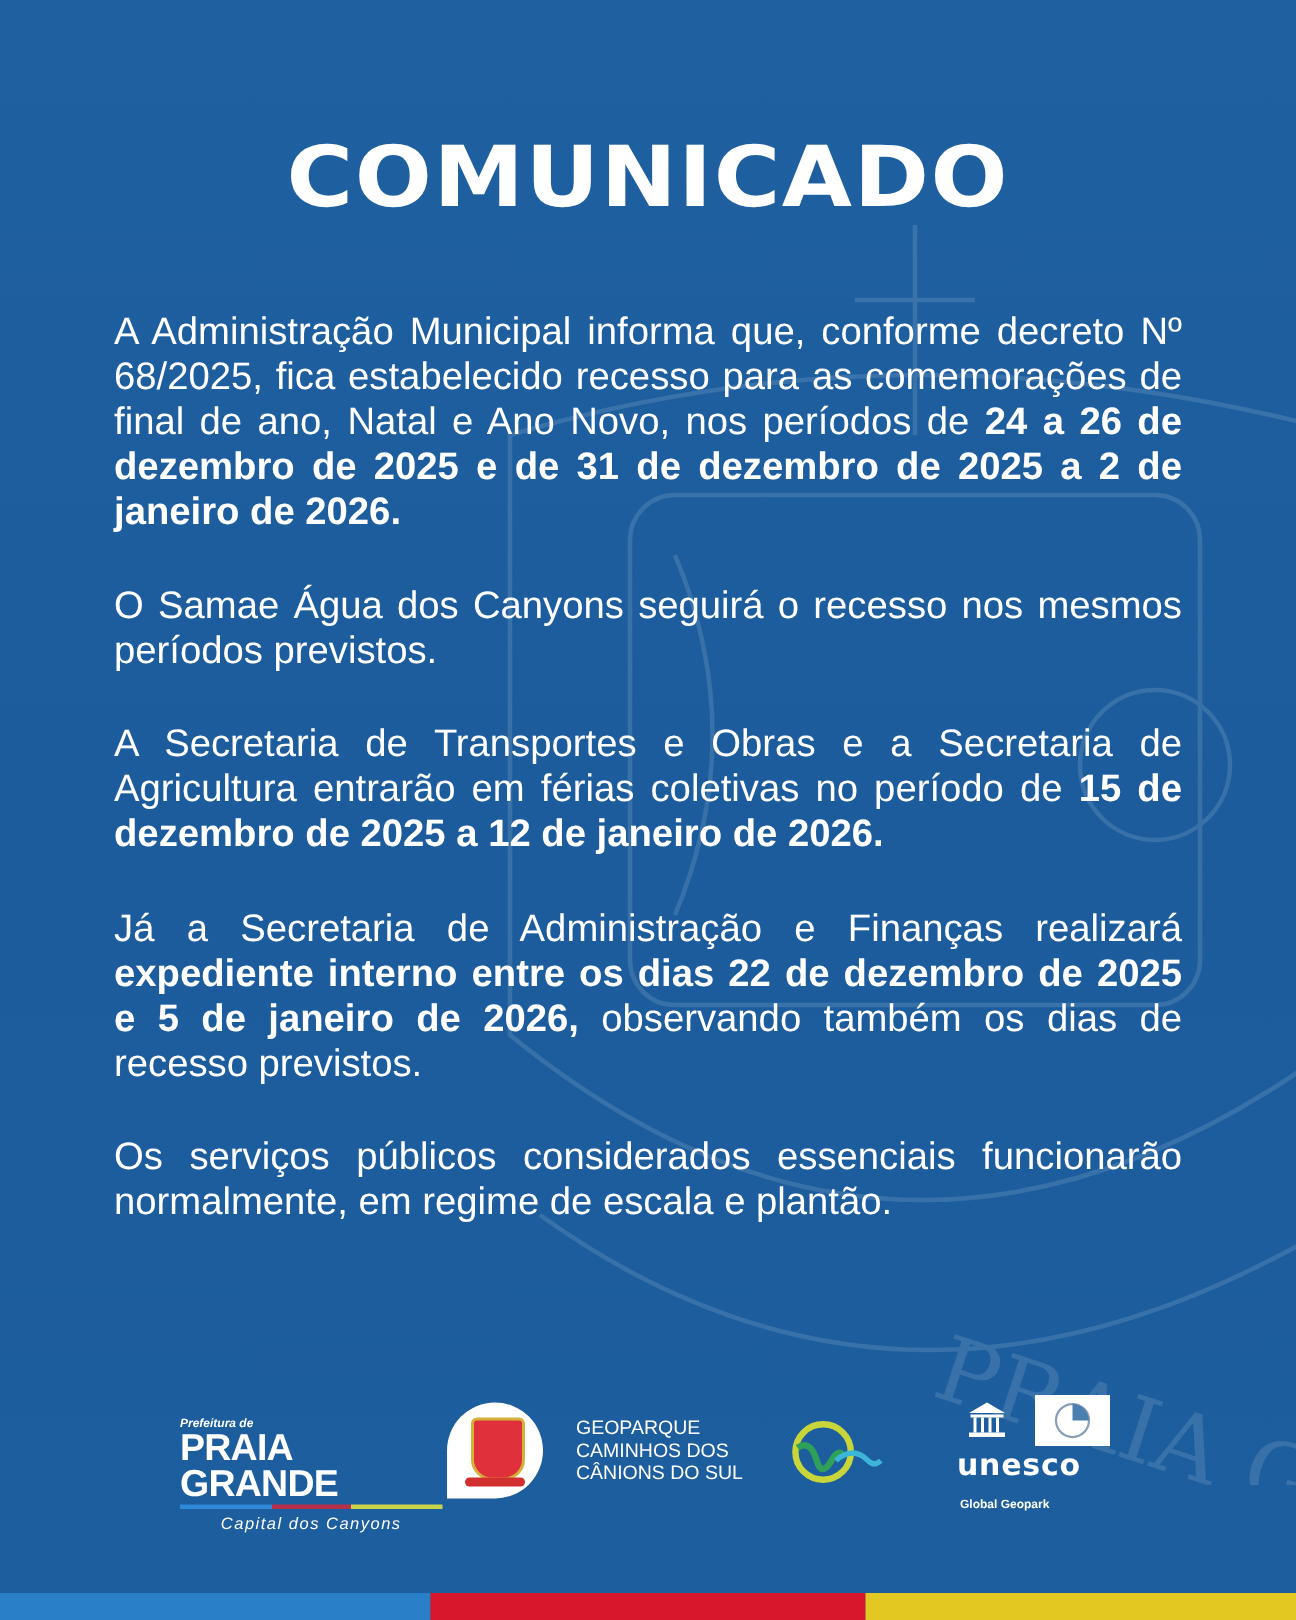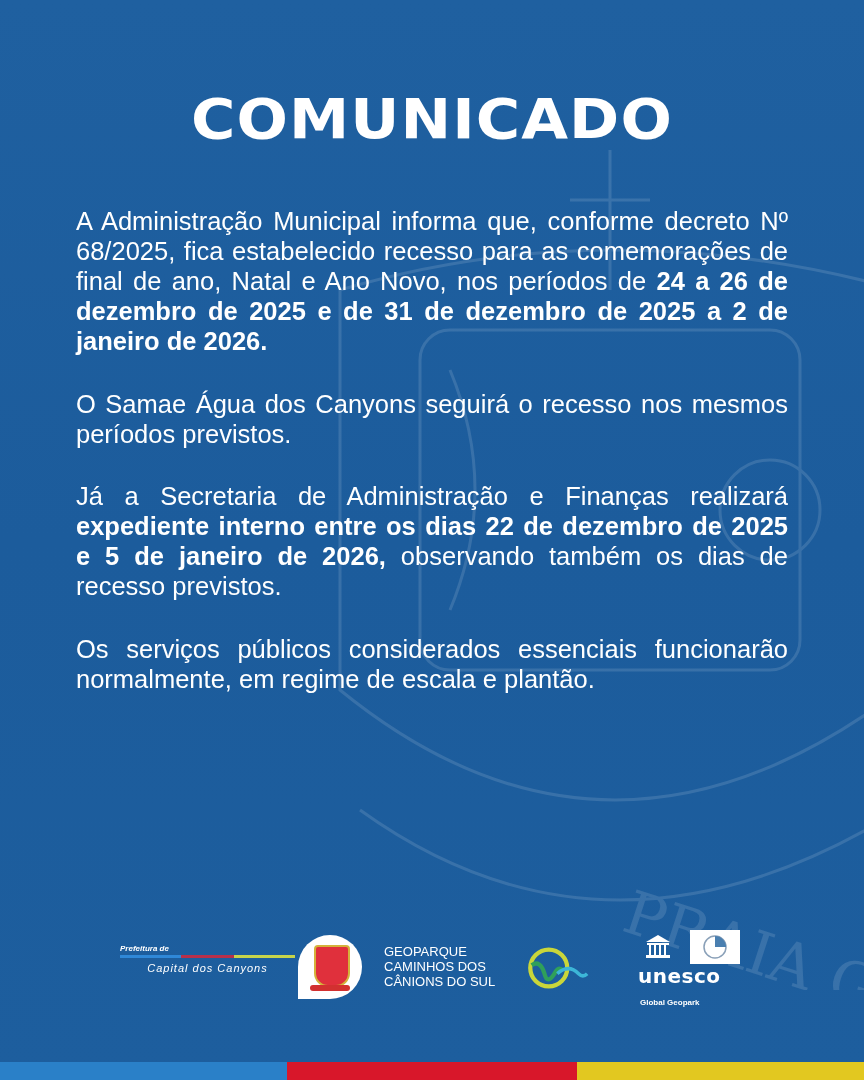--- a/index.html
+++ b/index.html
@@ -44,27 +44,29 @@
       <path d="M150 280 Q200 400 150 520"></path>
     </g>
     <text x="320" y="840" fill="#fff" font-size="60" font-family="DejaVu Serif, serif" transform="rotate(18 320 840)">PRAIA GRAN</text>
   </svg>
 
   <div class="title">COMUNICADO</div>
 
   <div class="body">
     <p class="para p1"><span>A Administração Municipal informa que, conforme decreto Nº 68/2025, fica estabelecido recesso para as comemorações de final de ano, Natal e Ano Novo, nos períodos de </span><b>24 a 26 de dezembro de 2025 e de 31 de dezembro de 2025 a 2 de janeiro de 2026.</b></p>
     <p class="para"><span>O Samae  Água dos Canyons seguirá o recesso nos mesmos períodos previstos.</span></p>
+    <p class="para"><span>A Secretaria de Transportes e Obras e a Secretaria de Agricultura entrarão em férias coletivas no período de </span><b>15 de dezembro de 2025 a 12 de janeiro de 2026.</b></p>
     <p class="para"><span>Já a Secretaria de Administração e Finanças realizará </span><b>expediente interno entre os dias 22 de dezembro de 2025 e 5 de janeiro de 2026,</b><span> observando também os dias de recesso previstos.</span></p>
     <p class="para"><span>Os serviços públicos considerados essenciais funcionarão normalmente, em regime de escala e plantão.</span></p>
   </div>
 
   <div class="logos">
     <div class="pg">
       <div class="pg-pre">Prefeitura de</div>
+      <div class="pg-name">PRAIA GRANDE</div>
       <div class="pg-bar"></div>
       <div class="pg-cap">Capital dos Canyons</div>
     </div>
     <div class="crest">
       <div class="crest-shield"></div>
       <div class="crest-band"></div>
     </div>
 
     <div class="geo">
       <div>GEOPARQUE</div>

